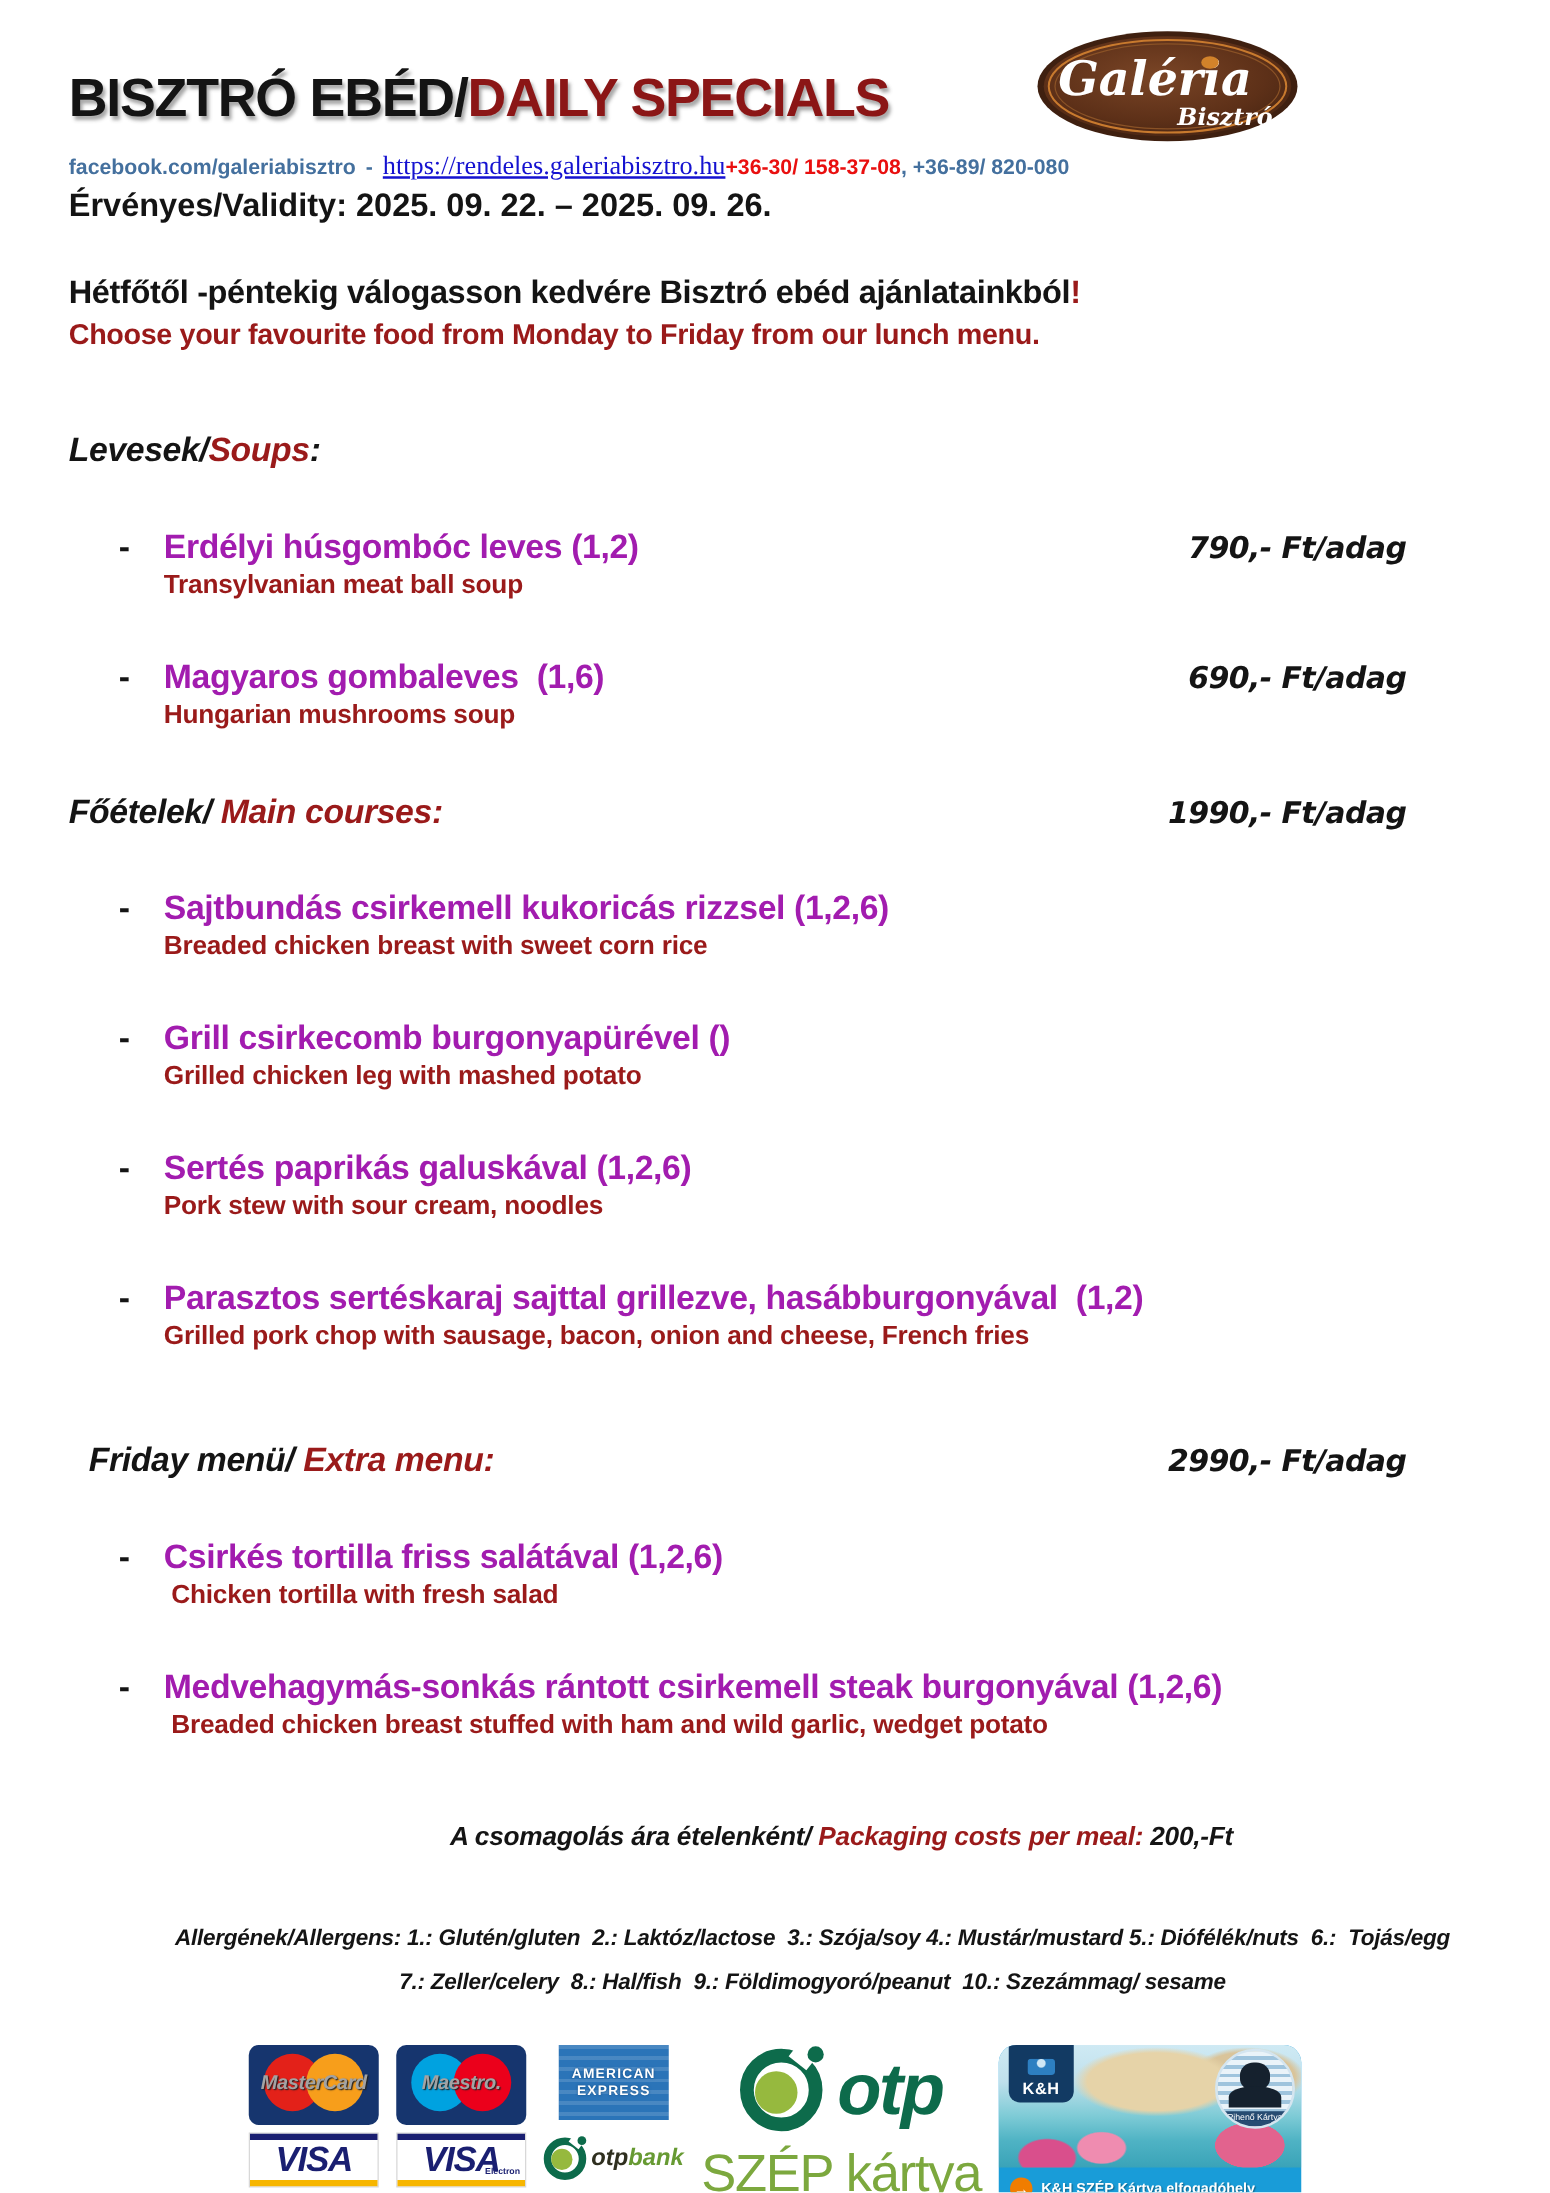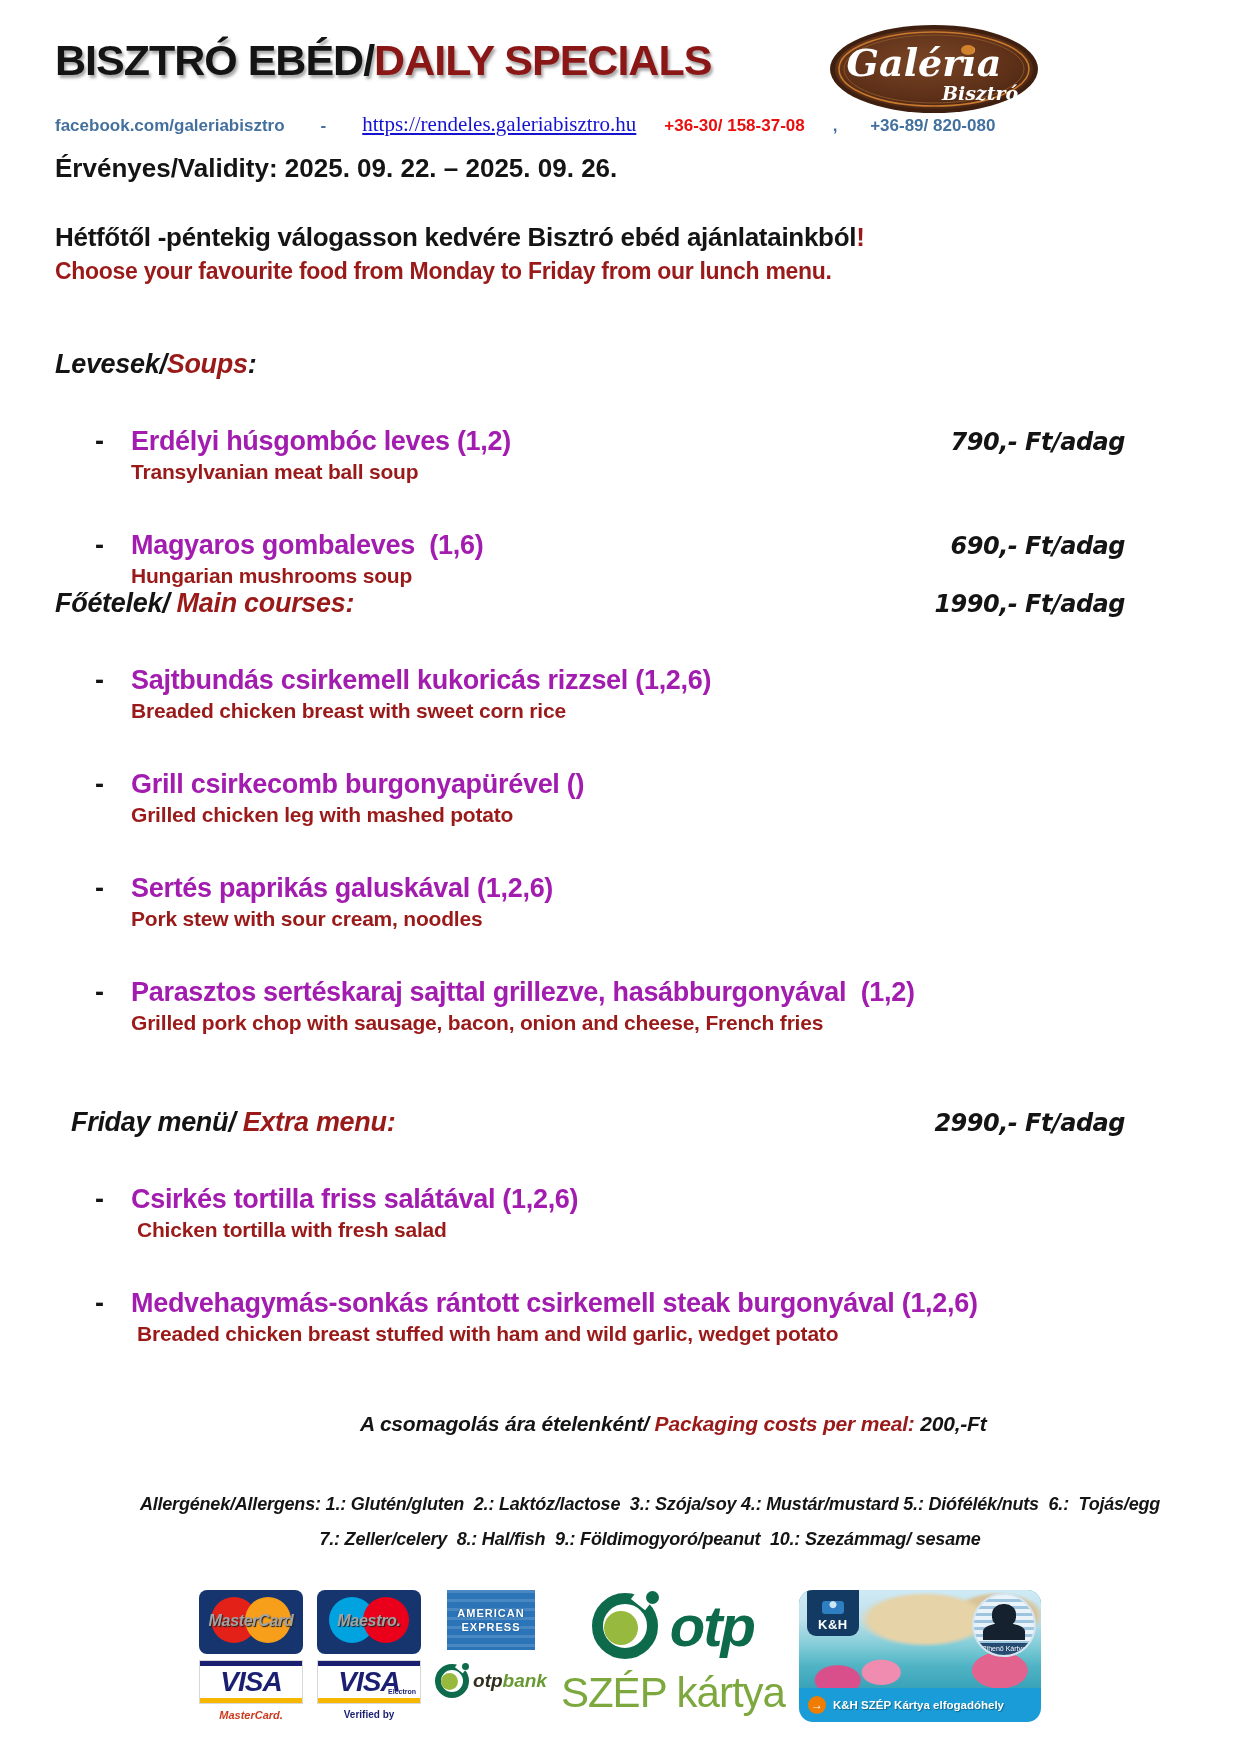--- a/index.html
+++ b/index.html
@@ -1,27 +1,27 @@
 <!DOCTYPE html>
 <html><head>
 <meta charset="utf-8">
 <style>
   * { box-sizing: border-box; margin: 0; padding: 0; }
   html, body { background: #ffffff; }
   body { font-family: "Liberation Sans", sans-serif; }
   .page { position: relative; width: 1240px; height: 1754px; margin: 0 auto; background: #fff; overflow: hidden; }
 
   
-  .header { position: relative; padding-top: 36px; min-height: 96px; }
+  .header { position: relative; padding-top: 55px; min-height: 96px; }
   .title { margin-left: 55px; font-size: 43px; font-weight: 700; letter-spacing: -1px; color: #141414;
            text-shadow: 2px 3px 3px rgba(60,60,60,.45); white-space: pre-wrap; }
   .title .red { color: #8b1616; }
   .logo-wrap { position: absolute; top: 24px; right: 200px; width: 212px; height: 90px; }
 
-  .contact { margin: 16px 0 16px 55px; white-space: pre-wrap; display: flex; align-items: baseline; gap: 28px; }
+  .contact { margin: 16px 0 4px 55px; white-space: pre-wrap; display: flex; align-items: baseline; }
   .fb { color: #44709e; font-weight: 700; font-size: 17px; }
   .contact .sep { color: #44709e; font-weight: 700; font-size: 17px; padding: 0 8px; }
   .url { font-family: "Liberation Serif", serif; font-size: 21px; color: #1512d0; text-decoration: underline; }
   .phone-red { color: #e90f0f; font-weight: 700; font-size: 17px; }
   .phone-sep { color: #44709e; font-weight: 700; font-size: 17px; }
   .phone-blue { color: #44709e; font-weight: 700; font-size: 17px; }
 
   .validity { margin: 3px 0 0 55px; font-size: 26px; font-weight: 700; color: #141414; white-space: pre-wrap; }
 
   .intro { margin: 38px 0 0 55px; }
@@ -30,21 +30,21 @@
   .intro-en { margin-top: 5px; font-size: 23px; font-weight: 700; color: #9a1a1a; letter-spacing: -0.3px; }
 
   
   .content { padding: 0 115px 0 55px; }
   .section-head { display: flex; align-items: baseline; font-size: 27px; font-weight: 700; font-style: italic;
                   color: #141414; white-space: pre-wrap; letter-spacing: -0.3px; }
   .section-head .red { color: #9a1a1a; }
   .head-price { margin-left: auto; font-family: "DejaVu Sans", sans-serif; font-style: italic; font-weight: 700;
                 font-size: 24px; color: #141414; letter-spacing: -0.5px; }
   .sec-soups { margin-top: 64px; }
-  .sec-main  { }
+  .sec-main  { margin-top: 50px; }
   .sec-extra { margin-top: 72px; }
   .sec-extra .section-head { margin-left: 16px; }
 
   .item { margin-top: 46px; }
   .row { display: flex; align-items: baseline; padding-left: 40px; }
   .bullet { width: 36px; font-size: 27px; font-weight: 700; color: #141414; }
   .iname { font-size: 27px; font-weight: 700; color: #a21caf; letter-spacing: -0.3px; white-space: pre-wrap; }
   .iprice { margin-left: auto; font-family: "DejaVu Sans", sans-serif; font-style: italic; font-weight: 700;
             font-size: 24px; color: #141414; letter-spacing: -0.5px; white-space: nowrap; padding-left: 12px; }
   .idesc { margin: 3px 0 0 76px; font-size: 21px; font-weight: 700; color: #9a1a1a; letter-spacing: -0.2px; }

